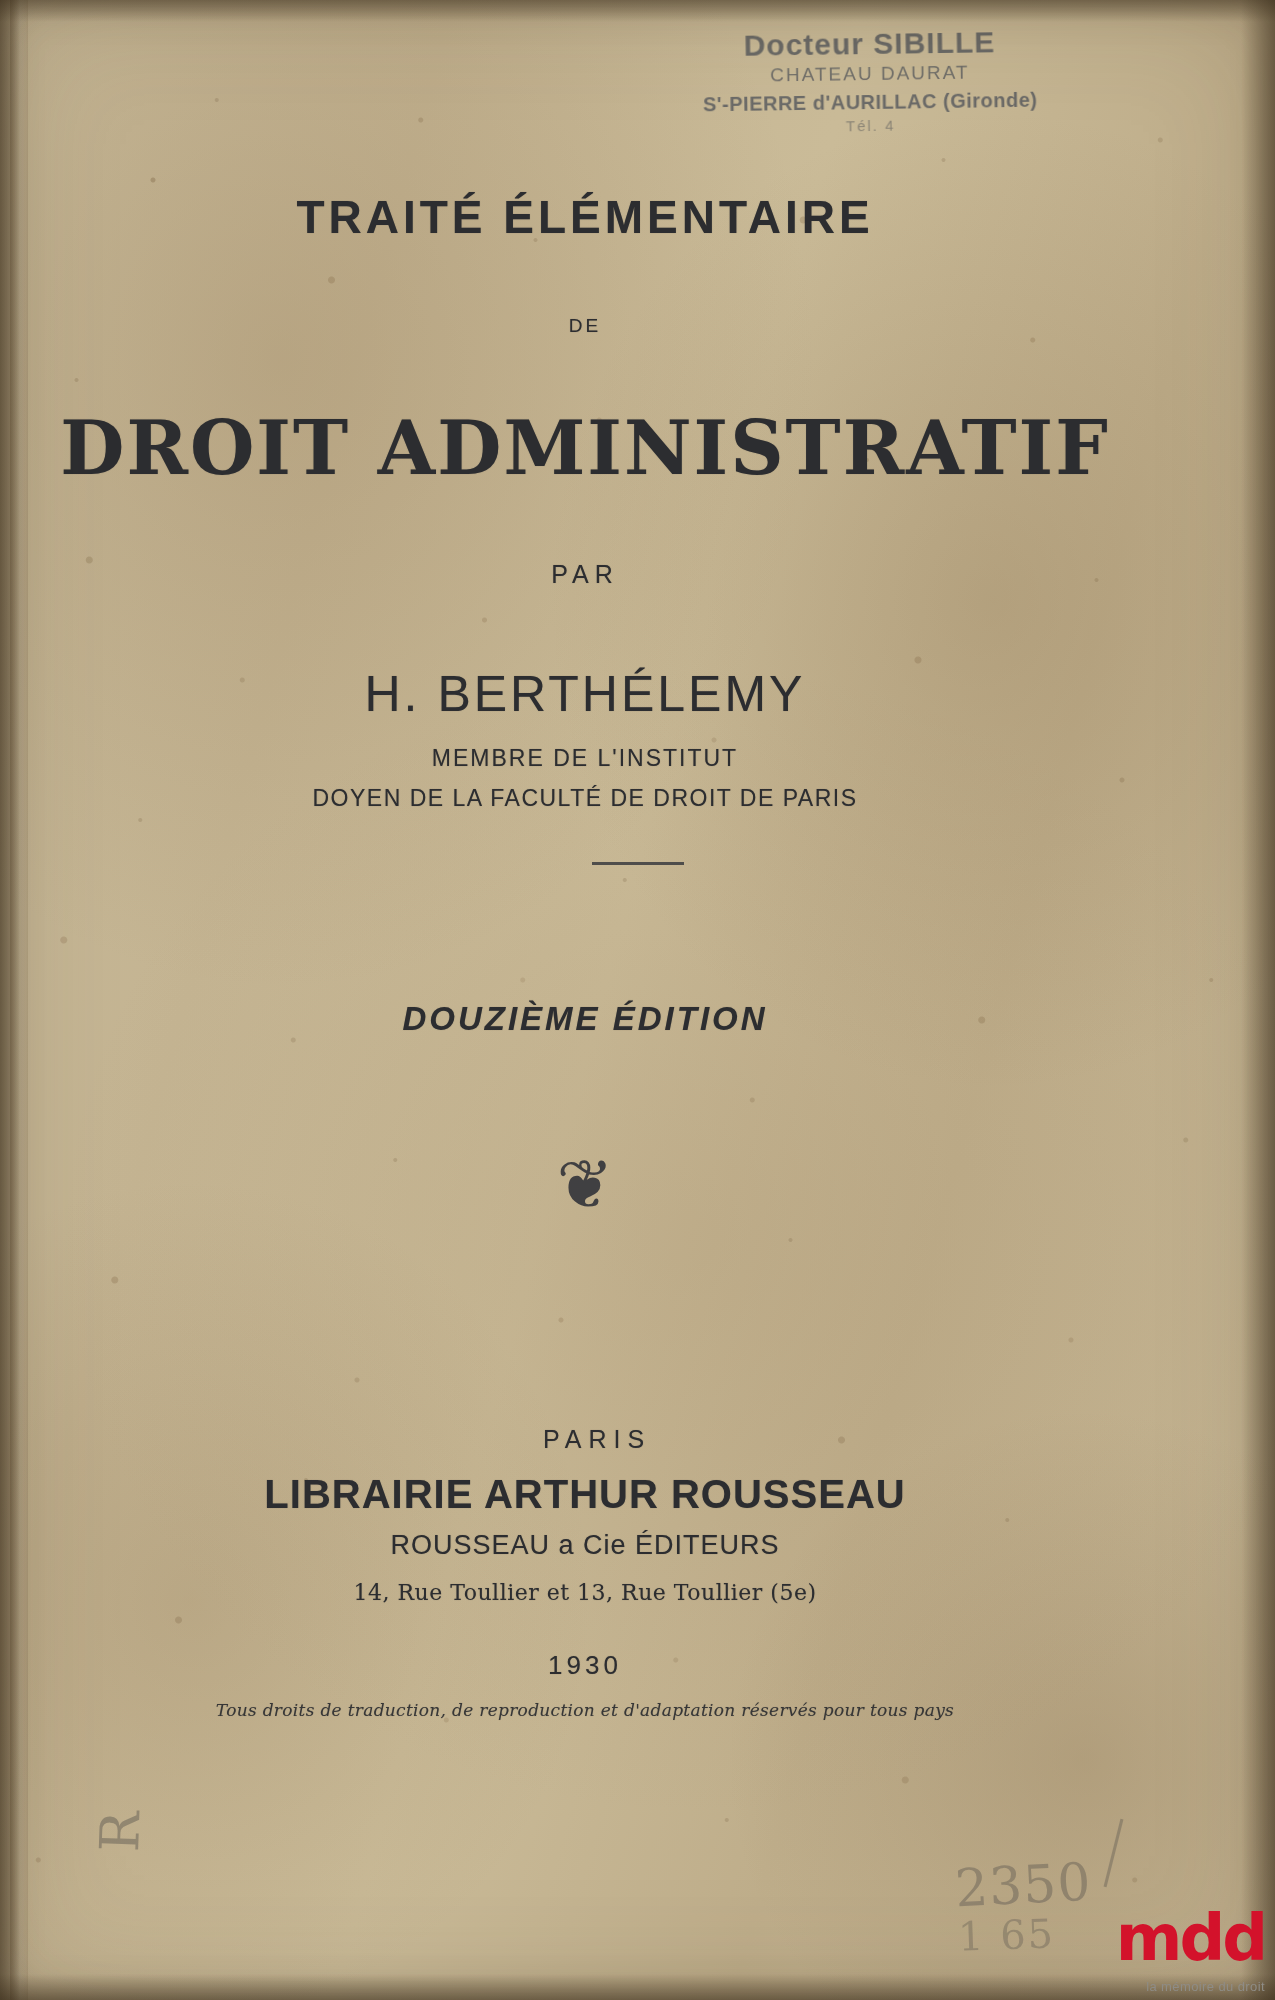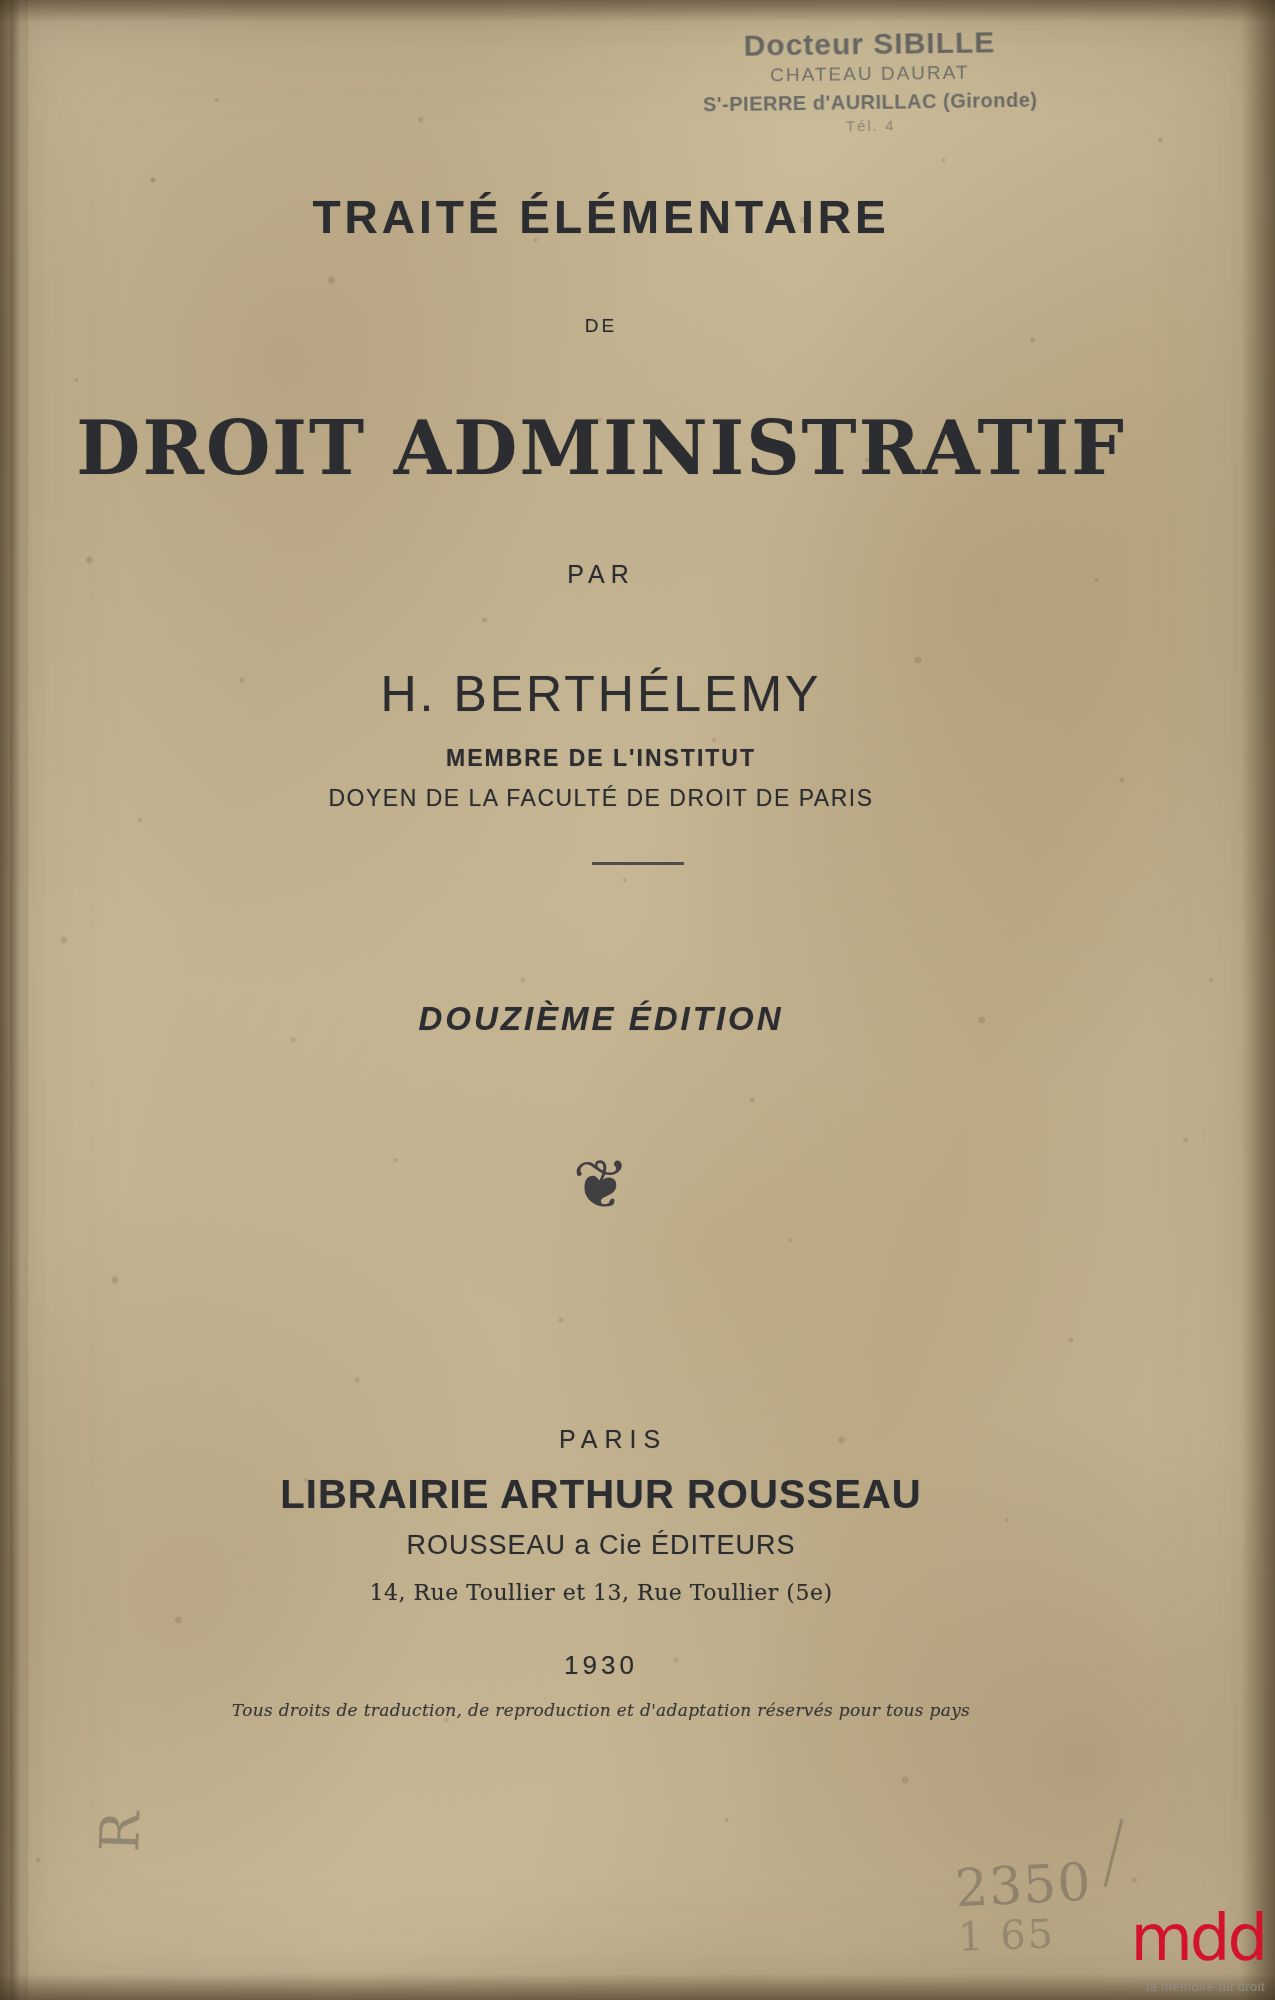--- a/index.html
+++ b/index.html
@@ -150,21 +150,21 @@
     color: #333b4c;
   }
   #stamp .l4 {
     font-size: 15px;
     letter-spacing: 2px;
     line-height: 1.3;
     opacity: .7;
   }
 
   
-  .center { position: absolute; left: 0; width: 1170px; text-align: center; margin-left: 16px; }
+  .center { position: absolute; left: 0; width: 1170px; text-align: center; }
 
   .ink {
     color: #2c2d30;
     text-shadow: 0 0 1px rgba(44,45,48,.35);
   }
 
   #title-main {
     top: 190px;
     font-size: 46px;
     font-weight: bold;
@@ -192,21 +192,20 @@
   #author {
     top: 665px;
     font-size: 50px;
     letter-spacing: 3px;
     font-family: "Liberation Sans", sans-serif;
   }
   #author-role1 {
     top: 745px;
     font-size: 23px;
     letter-spacing: 2px;
-    font-weight: bold;
   }
   #author-role2 {
     top: 785px;
     font-size: 23px;
     letter-spacing: 1.5px;
   }
   #rule-short {
     position: absolute;
     left: 592px; top: 862px;
     width: 92px; height: 3px;
@@ -309,21 +308,21 @@
 
   
   #watermark {
     position: absolute;
     right: 10px; bottom: 6px;
     text-align: right;
     pointer-events: none;
   }
   #wm-mark {
     font-size: 64px;
-    font-weight: normal;
+    font-weight: bold;
     color: #d3122b;
     letter-spacing: -3px;
     line-height: .85;
     font-family: "DejaVu Sans", sans-serif;
   }
   #wm-sub {
     font-size: 13px;
     color: #8e8c86;
     letter-spacing: .4px;
     margin-top: 14px;

